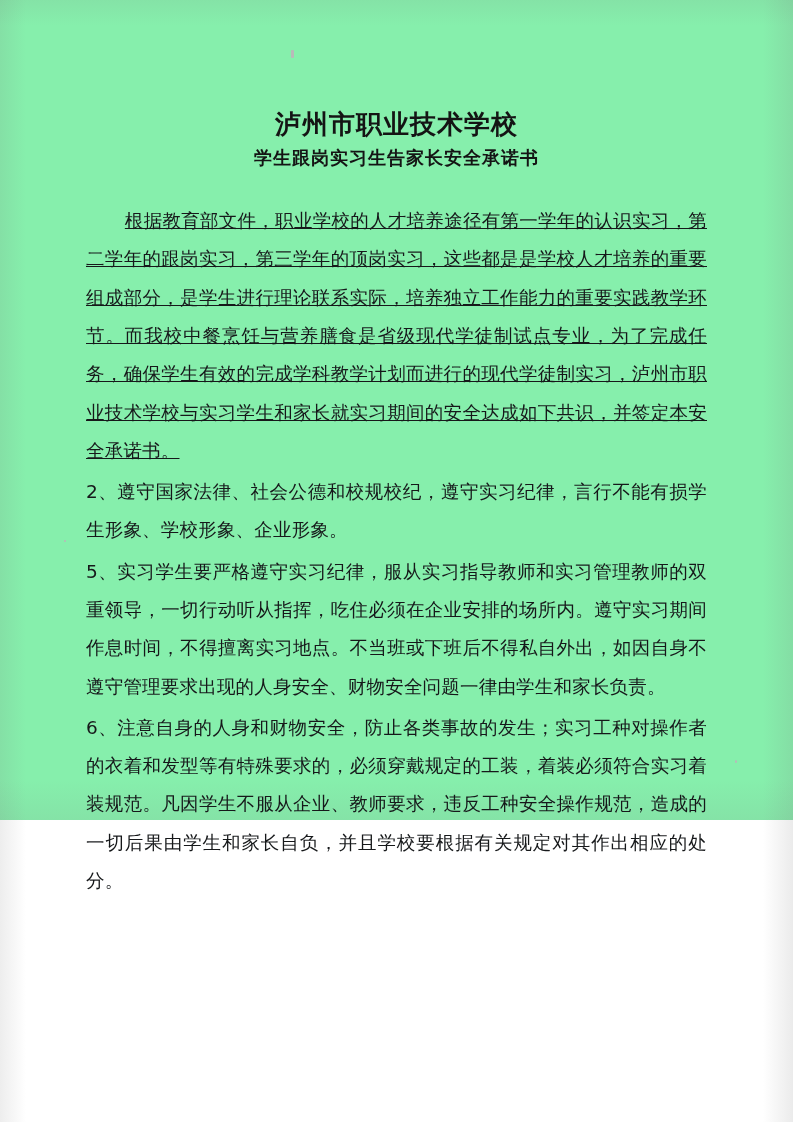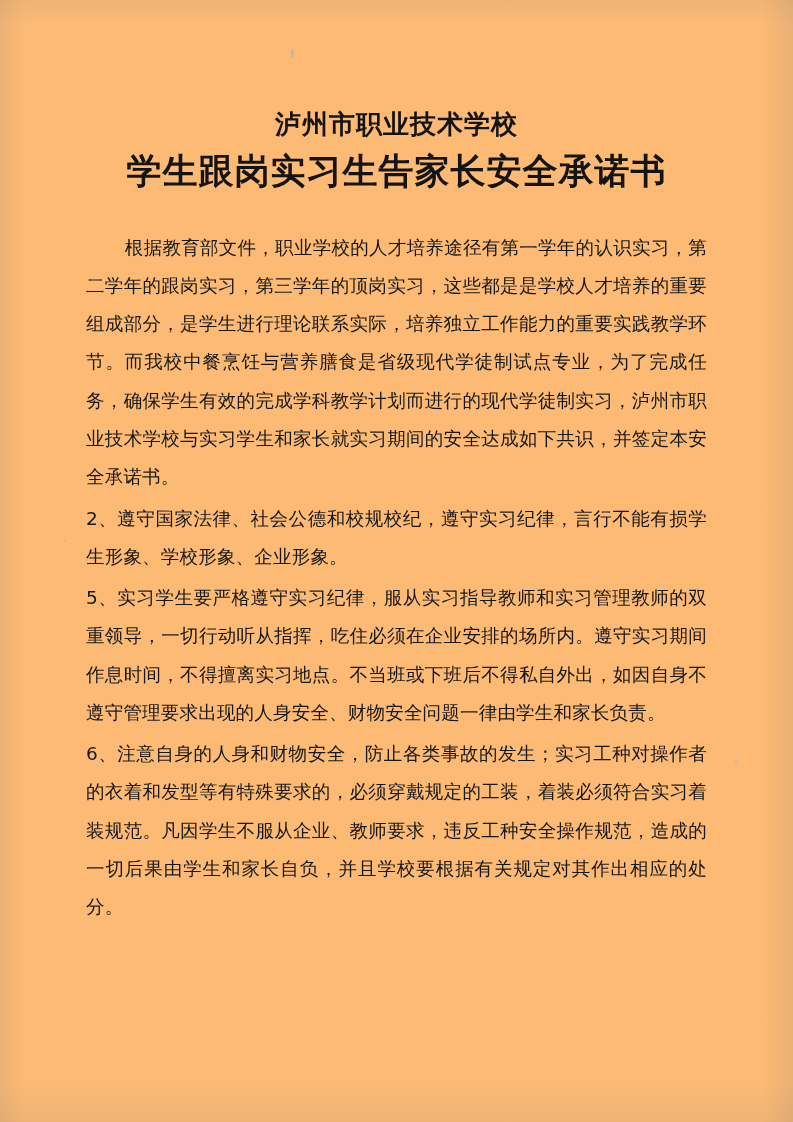--- a/index.html
+++ b/index.html
@@ -10,23 +10,23 @@
     width: 793px;
     height: 1122px;
     background: #ffffff;
     font-family: "DejaVu Serif", "Liberation Serif", serif;
     color: #111111;
     overflow: hidden;
   }
   .page {
     position: relative;
     width: 793px;
-    height: 1122px;
+    height: 820px;
     box-sizing: border-box;
-    background: #fdba74;
+    background: #86efac;
   }
   
   .scan-edge-left {
     position: absolute;
     top: 0; left: 0;
     width: 26px; height: 1122px;
     background: linear-gradient(to right, rgba(120,120,120,0.13), rgba(255,255,255,0));
     pointer-events: none;
   }
   .scan-edge-right {
@@ -71,37 +71,38 @@
   }
   .title-line {
     font-family: "DejaVu Sans", "Liberation Sans", sans-serif;
     font-weight: bold;
     font-size: 26px;
     letter-spacing: 1px;
     line-height: 1.55;
     color: #141414;
   }
   .title-line-2 {
-    font-size: 35px;
+    font-size: 18px;
   }
   .body-text {
     font-size: 18.5px;
     line-height: 2.07;
     letter-spacing: 0.2px;
     text-align: justify;
     color: #16181a;
     font-family: "DejaVu Sans", "Liberation Sans", sans-serif;
     font-weight: 500;
   }
   .para {
     margin: 0 0 3px 0;
     text-indent: 0;
   }
   .para.indent {
     text-indent: 2.1em;
+    text-decoration: underline;
   }
 </style>
 </head>
 <body>
 
 <div class="page">
 
   <div class="scan-edge-top"></div>
   <div class="scan-edge-left"></div>
   <div class="scan-edge-right"></div>

